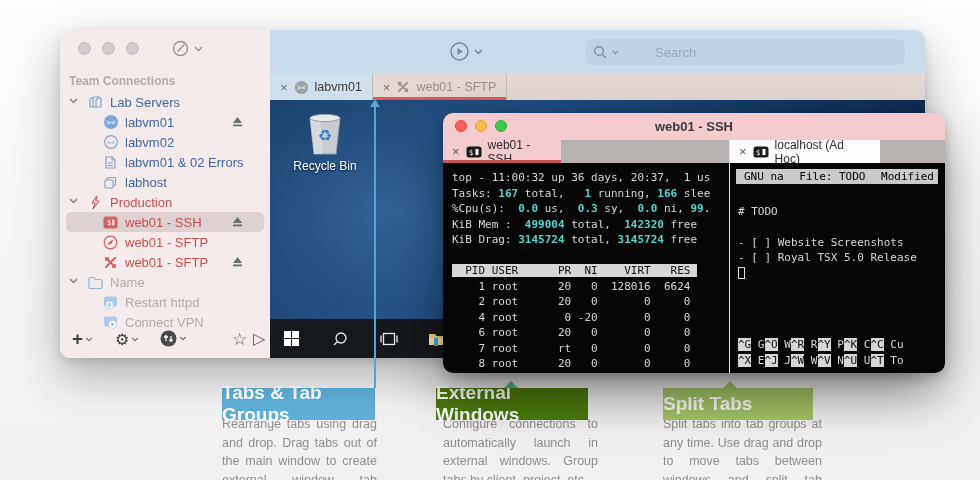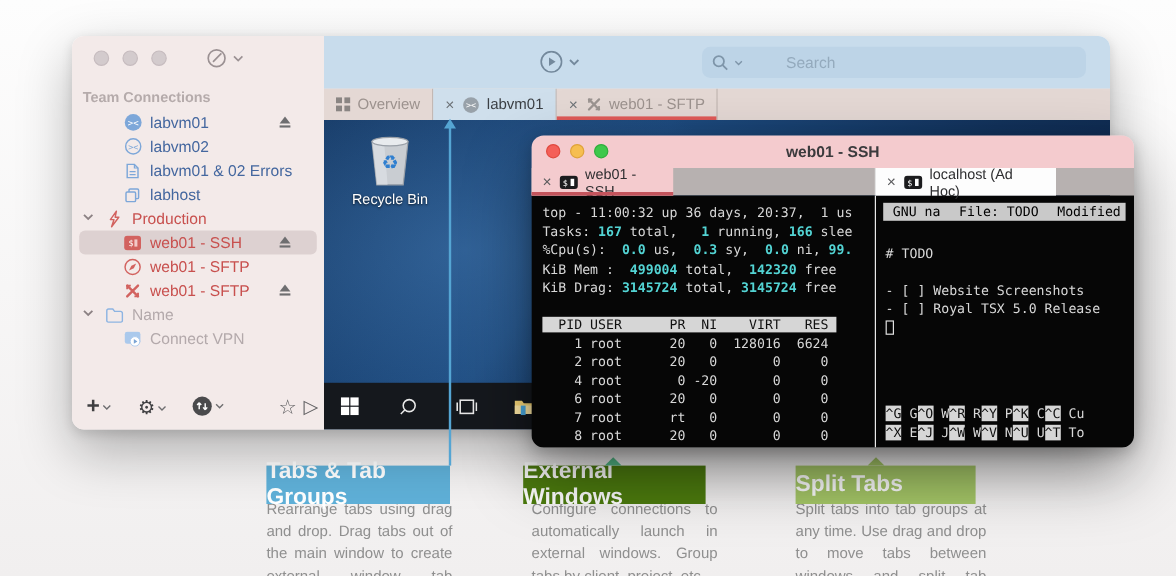--- a/index.html
+++ b/index.html
@@ -148,20 +148,33 @@
       </span>
       <span>
         <svg width="9" height="6" viewBox="0 0 9 6">
             <path d="M1 1 L4.5 4.5 L8 1" stroke="#9b9193" stroke-width="1.4" fill="none"></path>
           </svg>
       </span>
     </div>
     <div class="sb-header">Team Connections</div>
 
     <div class="tree">
+      <div class="trow group">
+        <span class="chev">
+            <svg width="9" height="6" viewBox="0 0 9 6">
+              <path d="M1 1 L4.5 4.5 L8 1" stroke="#8b8183" stroke-width="1.5" fill="none"></path>
+            </svg>
+          </span>
+        <span class="ticon">
+            <svg width="15" height="15" viewBox="0 0 15 15">
+              <path d="M2 12 V4 l3-2 6 0 2 2 v8 z M5 2 v10 M11 2 l-3 3 v7" fill="none" stroke="#7da7d9" stroke-width="1.2"></path>
+            </svg>
+          </span>
+        <span class="tlabel t-blue">Lab Servers</span>
+      </div>
       <div class="trow child">
         <span class="ticon">
             <svg width="16" height="16" viewBox="0 0 16 16">
               <circle cx="8" cy="8" r="7" fill="#7da7d9"></circle>
               <text x="8" y="10.8" font-size="7.5" fill="#fff" text-anchor="middle" font-family="DejaVu Sans Mono, monospace">&gt;&lt;</text>
             </svg>
           </span>
         <span class="tlabel t-blue">labvm01</span>
         <span class="eject">
             <svg width="13" height="13" viewBox="0 0 13 13">
@@ -255,20 +268,30 @@
             <svg width="9" height="6" viewBox="0 0 9 6">
               <path d="M1 1 L4.5 4.5 L8 1" stroke="#8b8183" stroke-width="1.5" fill="none"></path>
             </svg>
           </span>
         <span class="ticon">
             <svg width="15" height="13" viewBox="0 0 15 13">
               <path d="M1 3 a1.5 1.5 0 0 1 1.5-1.5 h3.5 l1.5 2 h5 a1.5 1.5 0 0 1 1.5 1.5 v6 a1.5 1.5 0 0 1 -1.5 1.5 h-10 a1.5 1.5 0 0 1 -1.5 -1.5 z" fill="none" stroke="#8db4e2" stroke-width="1.2"></path>
             </svg>
           </span>
         <span class="tlabel t-gray">Name</span>
+      </div>
+      <div class="trow child">
+        <span class="ticon">
+            <svg width="15" height="13" viewBox="0 0 15 13">
+              <rect x="1" y="0.5" width="13" height="10" rx="2" fill="#aac9ec"></rect>
+              <rect x="3" y="5.5" width="7" height="7" rx="1.5" fill="#fff" stroke="#aac9ec" stroke-width="0.8"></rect>
+              <text x="6.5" y="11" font-size="5.5" fill="#7ba4d4" text-anchor="middle" font-weight="bold" font-family="Liberation Sans, sans-serif">A</text>
+            </svg>
+          </span>
+        <span class="tlabel t-gray">Restart httpd</span>
       </div>
       <div class="trow child">
         <span class="ticon">
             <svg width="15" height="13" viewBox="0 0 15 13">
               <rect x="1" y="0.5" width="13" height="10" rx="2" fill="#aac9ec"></rect>
               <circle cx="9.5" cy="8.5" r="4" fill="#fff" stroke="#aac9ec" stroke-width="0.8"></circle>
               <path d="M8.5 6.5 L11.5 8.5 L8.5 10.5 Z" fill="#7ba4d4"></path>
             </svg>
           </span>
         <span class="tlabel t-gray">Connect VPN</span>
@@ -324,31 +347,20 @@
             <path d="M9.2 9.2 L13 13" stroke="#7e95a9" stroke-width="1.5"></path>
           </svg>
         <svg width="7" height="5" viewBox="0 0 9 6">
             <path d="M1 1 L4.5 4.5 L8 1" stroke="#7e95a9" stroke-width="1.5" fill="none"></path>
           </svg>
         <input type="text" placeholder="Search" style="">
       </div>
     </div>
 
     <div class="tabbar">
-      <div class="mtab inactive">
-        <span>
-            <svg width="12" height="12" viewBox="0 0 12 12">
-              <rect x="0" y="0" width="5" height="5" fill="#8a8583"></rect>
-              <rect x="7" y="0" width="5" height="5" fill="#8a8583"></rect>
-              <rect x="0" y="7" width="5" height="5" fill="#8a8583"></rect>
-              <rect x="7" y="7" width="5" height="5" fill="#8a8583"></rect>
-            </svg>
-          </span>
-        <span>Overview</span>
-      </div>
       <div class="mtab active">
         <span class="tclose">×</span>
         <span>
             <svg width="15" height="15" viewBox="0 0 16 16">
               <circle cx="8" cy="8" r="7" fill="#98a1a9"></circle>
               <text x="8" y="10.8" font-size="7.5" fill="#fff" text-anchor="middle" font-family="DejaVu Sans Mono, monospace">&gt;&lt;</text>
             </svg>
           </span>
         <span>labvm01</span>
       </div>

